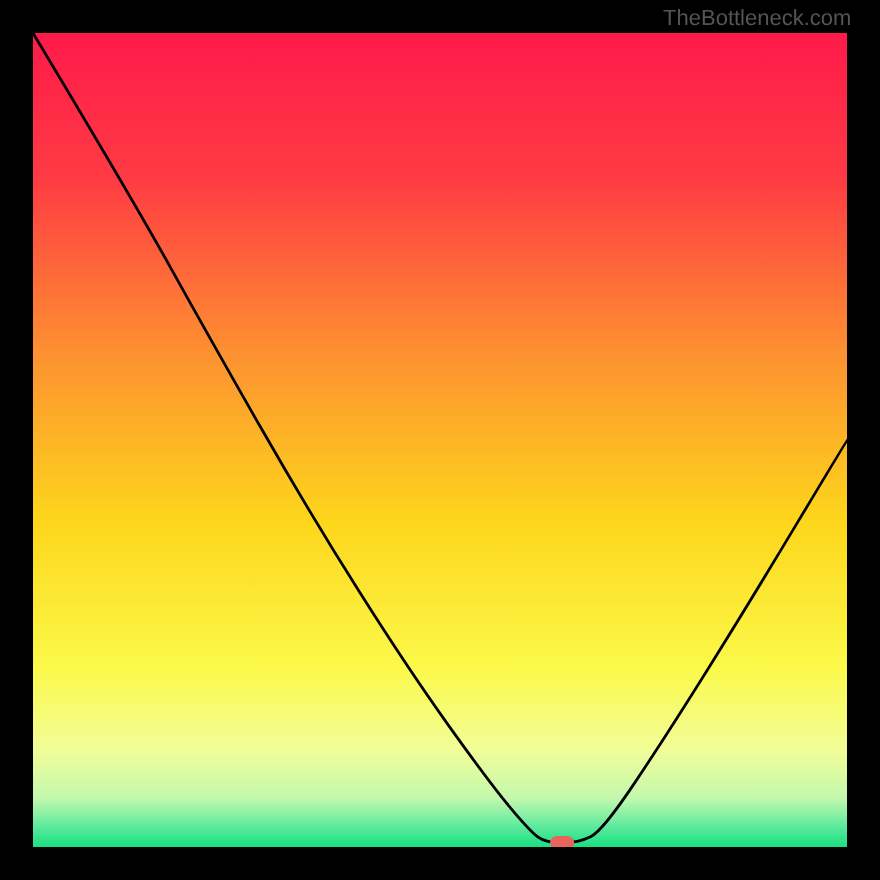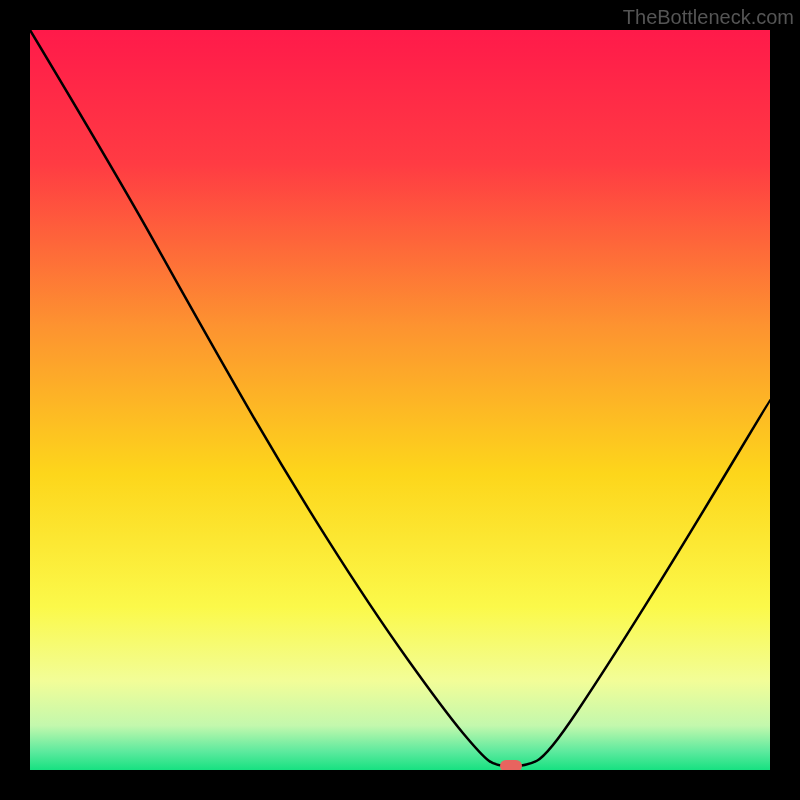--- a/index.html
+++ b/index.html
@@ -7,21 +7,21 @@
     padding: 0;
     width: 800px;
     height: 800px;
     background: #000;
     font-family: Arial, sans-serif;
     position: relative;
   }
   .watermark {
     position: absolute;
     top: 6px;
-    right: 6px;
+    right: 26px;
     color: #555;
     font-size: 20px;
     z-index: 10;
   }
   .plot-area {
     position: absolute;
     left: 30px;
     top: 30px;
     width: 740px;
     height: 740px;

